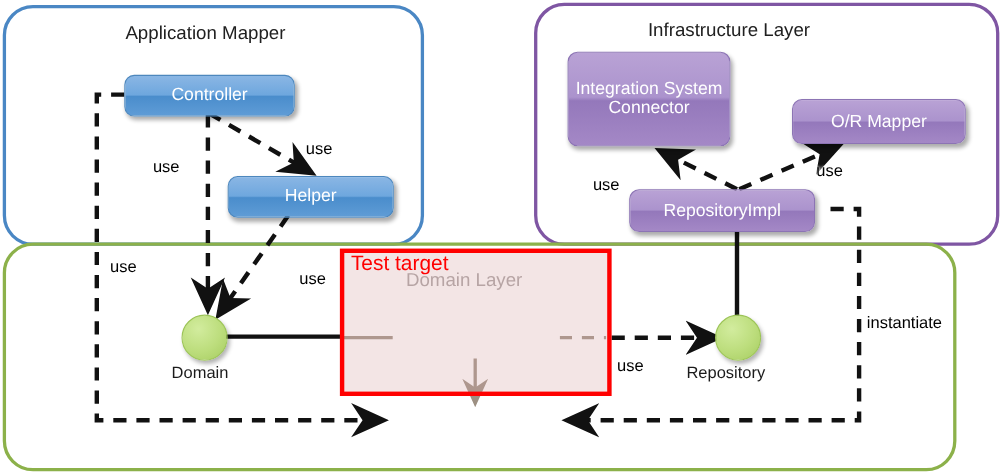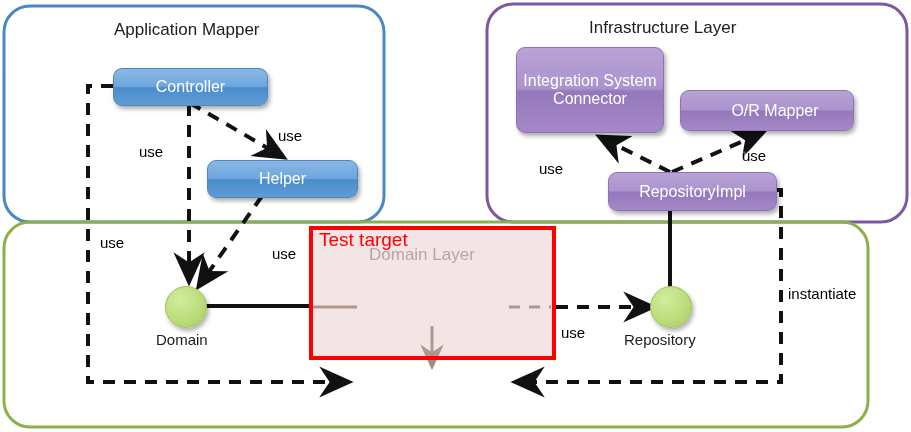--- a/index.html
+++ b/index.html
@@ -109,25 +109,25 @@
   </div>
 
   <div class="node blue" style="left:207px;top:160px;width:149px;height:36px;">
     <span>Helper</span>
   </div>
 
   <div class="node purple" style="left:516px;top:47px;width:146px;height:84px;">
     <span>Integration System Connector</span>
   </div>
 
-  <div class="node purple" style="left:680px;top:90px;width:156px;height:39px;padding-left:16px;">
+  <div class="node purple" style="left:720px;top:90px;width:156px;height:39px;">
     <span>O/R Mapper</span>
   </div>
 
-  <div class="node purple" style="left:608px;top:172px;width:167px;height:37px;">
+  <div class="node purple" style="left:572px;top:172px;width:167px;height:37px;">
     <span>RepositoryImpl</span>
   </div>
 
 
   <div class="lollipop" style="left:165px;top:286px;width:40px;height:40px;"></div>
   <div class="iface-label" style="left:156px;top:331px;">Domain</div>
 
   <div class="lollipop" style="left:650px;top:286px;width:40px;height:40px;"></div>
   <div class="iface-label" style="left:624px;top:331px;">Repository</div>
 

